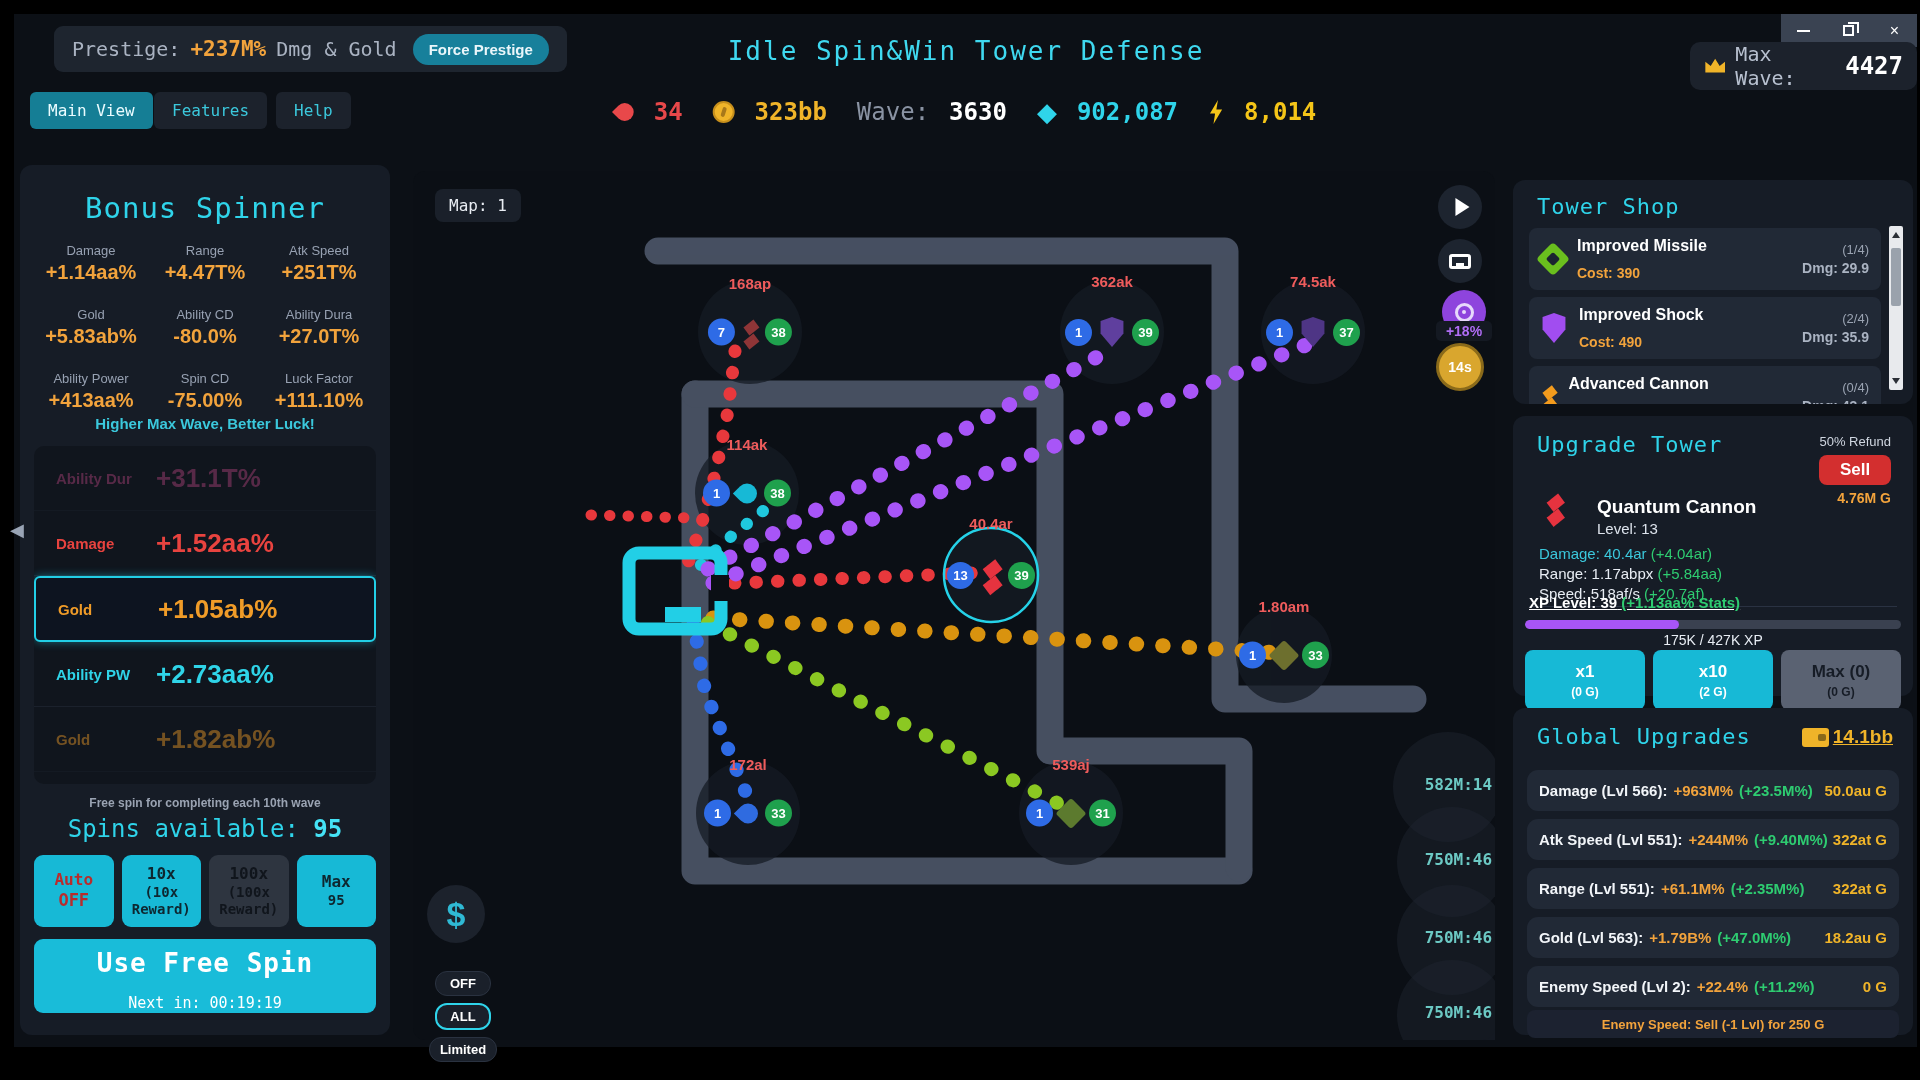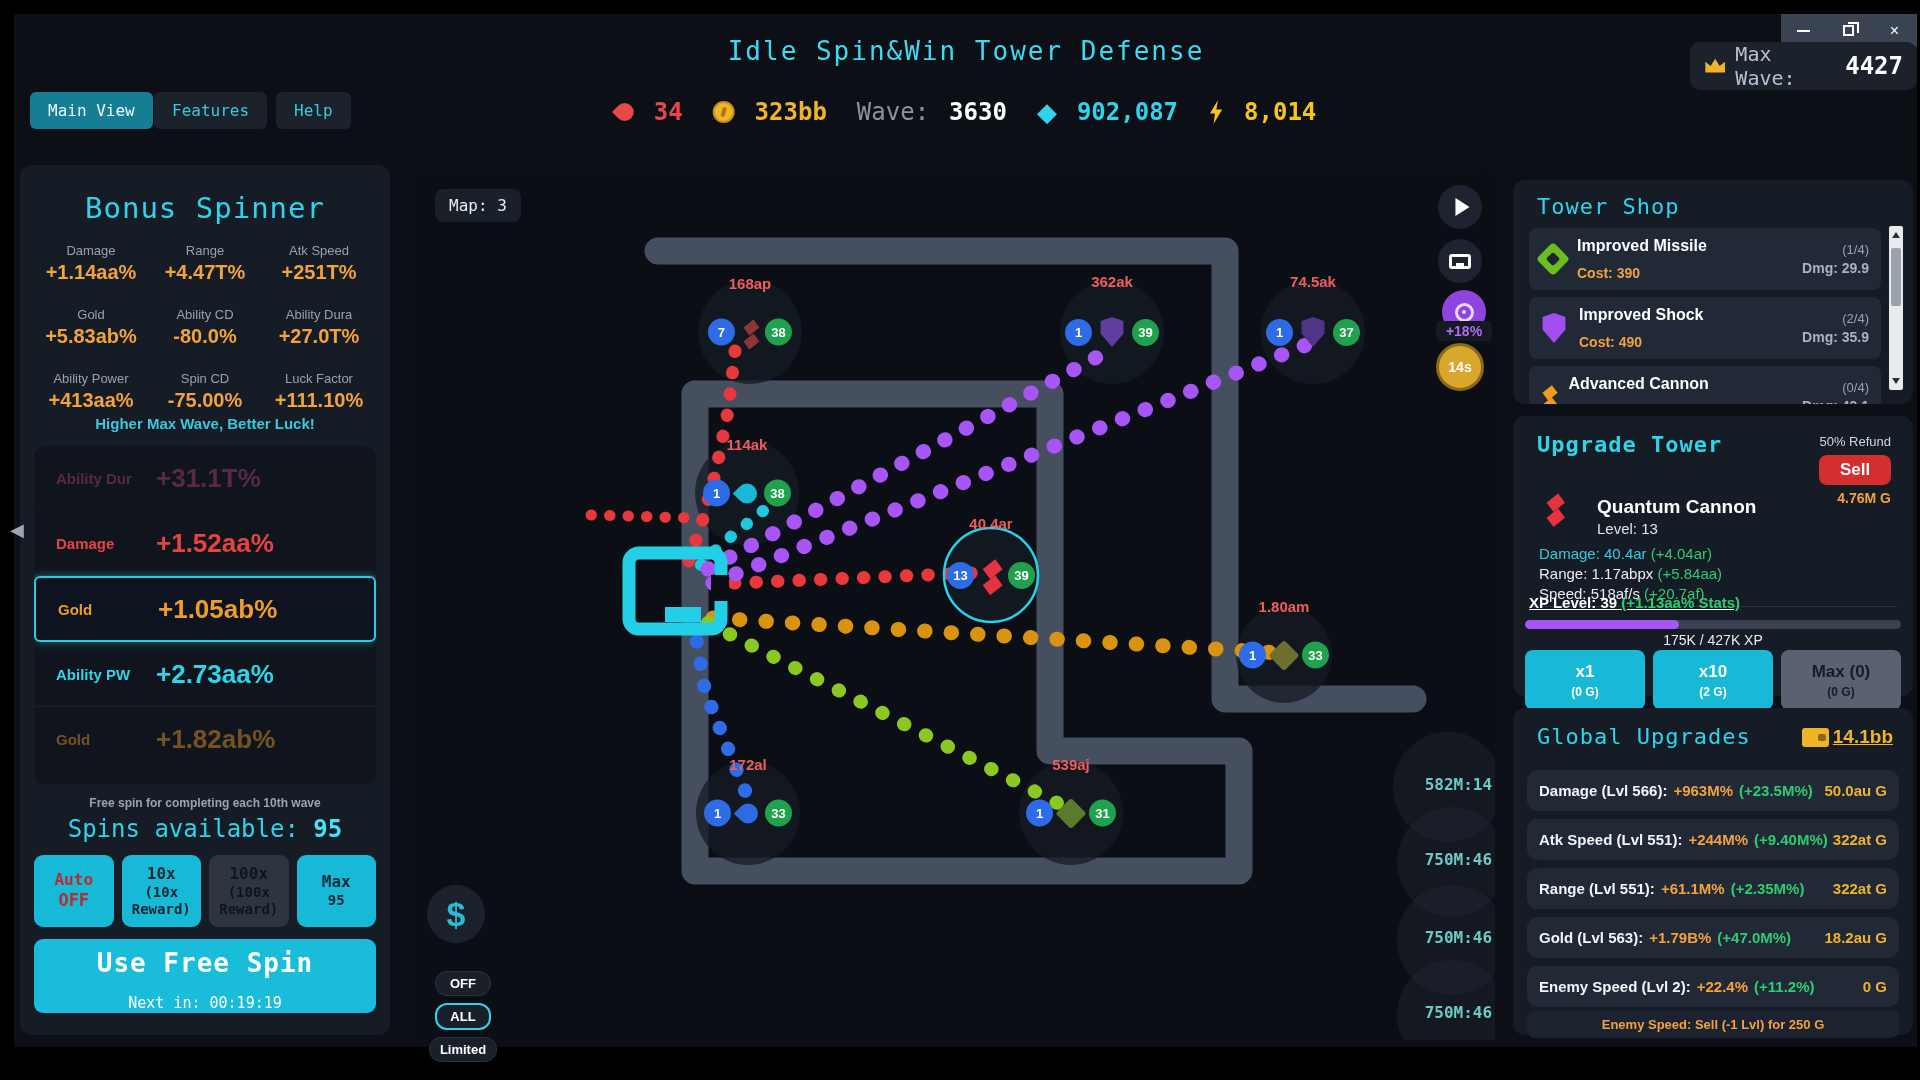--- a/index.html
+++ b/index.html
@@ -115,21 +115,21 @@
   .icon-gdiamond::after{ content:""; position:absolute; left:7px; top:7px; width:10px; height:10px; background:#1b2430; border-radius:2px; }
   .icon-pshield{ width:26px; height:30px; background:#a14df0; clip-path:polygon(50% 0%,94% 13%,94% 55%,50% 100%,6% 55%,6% 13%); }
   .icon-odd{ display:flex; flex-direction:column; line-height:.6; font-size:20px; color:#f39b1d; align-items:center; }
   .scroll{ position:absolute; right:10px; top:46px; width:14px; height:164px; background:#e8eaed; border-radius:2px; }
   .scroll .thumb{ position:absolute; left:2px; top:22px; width:10px; height:58px; background:#9aa2ac; border-radius:2px; }
   .scroll .up, .scroll .dn{ position:absolute; left:3px; width:0; height:0; border-left:4px solid transparent; border-right:4px solid transparent; }
   .scroll .up{ top:6px; border-bottom:6px solid #2b2f36; }
   .scroll .dn{ bottom:6px; border-top:6px solid #2b2f36; }
 
   .upg{ left:1499px; top:402px; width:400px; height:280px; }
-  .upg .ctitle{ position:absolute; left:24px; top:16px;font-weight:bold; }
+  .upg .ctitle{ position:absolute; left:24px; top:16px; }
   .refund{ position:absolute; right:22px; top:18px; font:13px var(--ui); color:#cfd6e0; }
   .sellbtn{ position:absolute; right:22px; top:39px; width:72px; height:30px; background:#d32f2f; color:#fff; font:bold 17px var(--ui); border:none; border-radius:8px; }
   .sellval{ position:absolute; right:22px; top:74px; font:bold 14px var(--ui); color:var(--orange); }
   .upg-icon{ position:absolute; left:32px; top:78px; display:flex; flex-direction:column; line-height:.62; font-size:24px; color:#e6333f; }
   .upg-name{ position:absolute; left:84px; top:80px; font:bold 19px var(--ui); color:#fff; }
   .upg-lvl{ position:absolute; left:84px; top:104px; font:15px var(--ui); color:#dde3ec; }
   .upg-stats{ position:absolute; left:26px; top:128px; font:15px var(--ui); line-height:20px; }
   .st-cyan{ color:#3bc8dc; } .st-white{ color:#e8edf4; } .st-green{ color:var(--green); }
   .upg-div{ position:absolute; left:16px; right:16px; top:190px; height:1px; background:#2a3242; }
   .xp-line{ position:absolute; left:16px; top:178px; font:bold 15px var(--ui); color:#fff;text-decoration:underline; }
@@ -159,20 +159,26 @@
 
 <div id="stage">
 <div id="app">
 
   <div class="abs winstrip">
     <span class="winbtn"><span class="minbar"></span></span>
     <span class="winbtn"><span class="restorebox"></span></span>
     <span class="winbtn">×</span>
   </div>
 
+  <div class="abs prestige-pill">
+    <span class="plabel">Prestige:</span>
+    <span class="pval">+237M%</span>
+    <span class="plabel">Dmg &amp; Gold</span>
+    <button class="force-btn">Force Prestige</button>
+  </div>
   <div class="abs game-title">Idle Spin&amp;Win Tower Defense</div>
   <div class="abs maxwave">
     <span class="crown"></span>
     <span class="mwlabel">Max Wave:</span>
     <span class="mwval">4427</span>
   </div>
 
   <div class="abs tab active" style="left:16px;">Main View</div>
   <div class="abs tab" style="left:140px;">Features</div>
   <div class="abs tab" style="left:262px;">Help</div>
@@ -312,21 +318,21 @@
 
       <g>
         <rect x="216" y="382" width="92" height="76" rx="10" fill="none" stroke="#22cfe6" stroke-width="13"></rect>
         <rect x="298" y="404" width="18" height="26" fill="#0b0f15"></rect>
         <rect x="252" y="436" width="36" height="15" fill="#22cfe6"></rect>
       </g>
 
       <circle cx="578" cy="404" r="47" fill="none" stroke="#25d2e8" stroke-width="2.5"></circle>
     </svg>
 
-    <div class="abs map-badge">Map: 3</div>
+    <div class="abs map-badge">Map: 1</div>
 
     <div class="tower" style="left:337px;top:161px">
       <div class="tlabel">168ap</div>
       <span class="badge bblue">7</span>
       <span class="ticon dd" style="color:#8f3537">
             <i>◆</i>
             <i>◆</i>
           </span>
       <span class="badge bgreen">38</span>
     </div>

